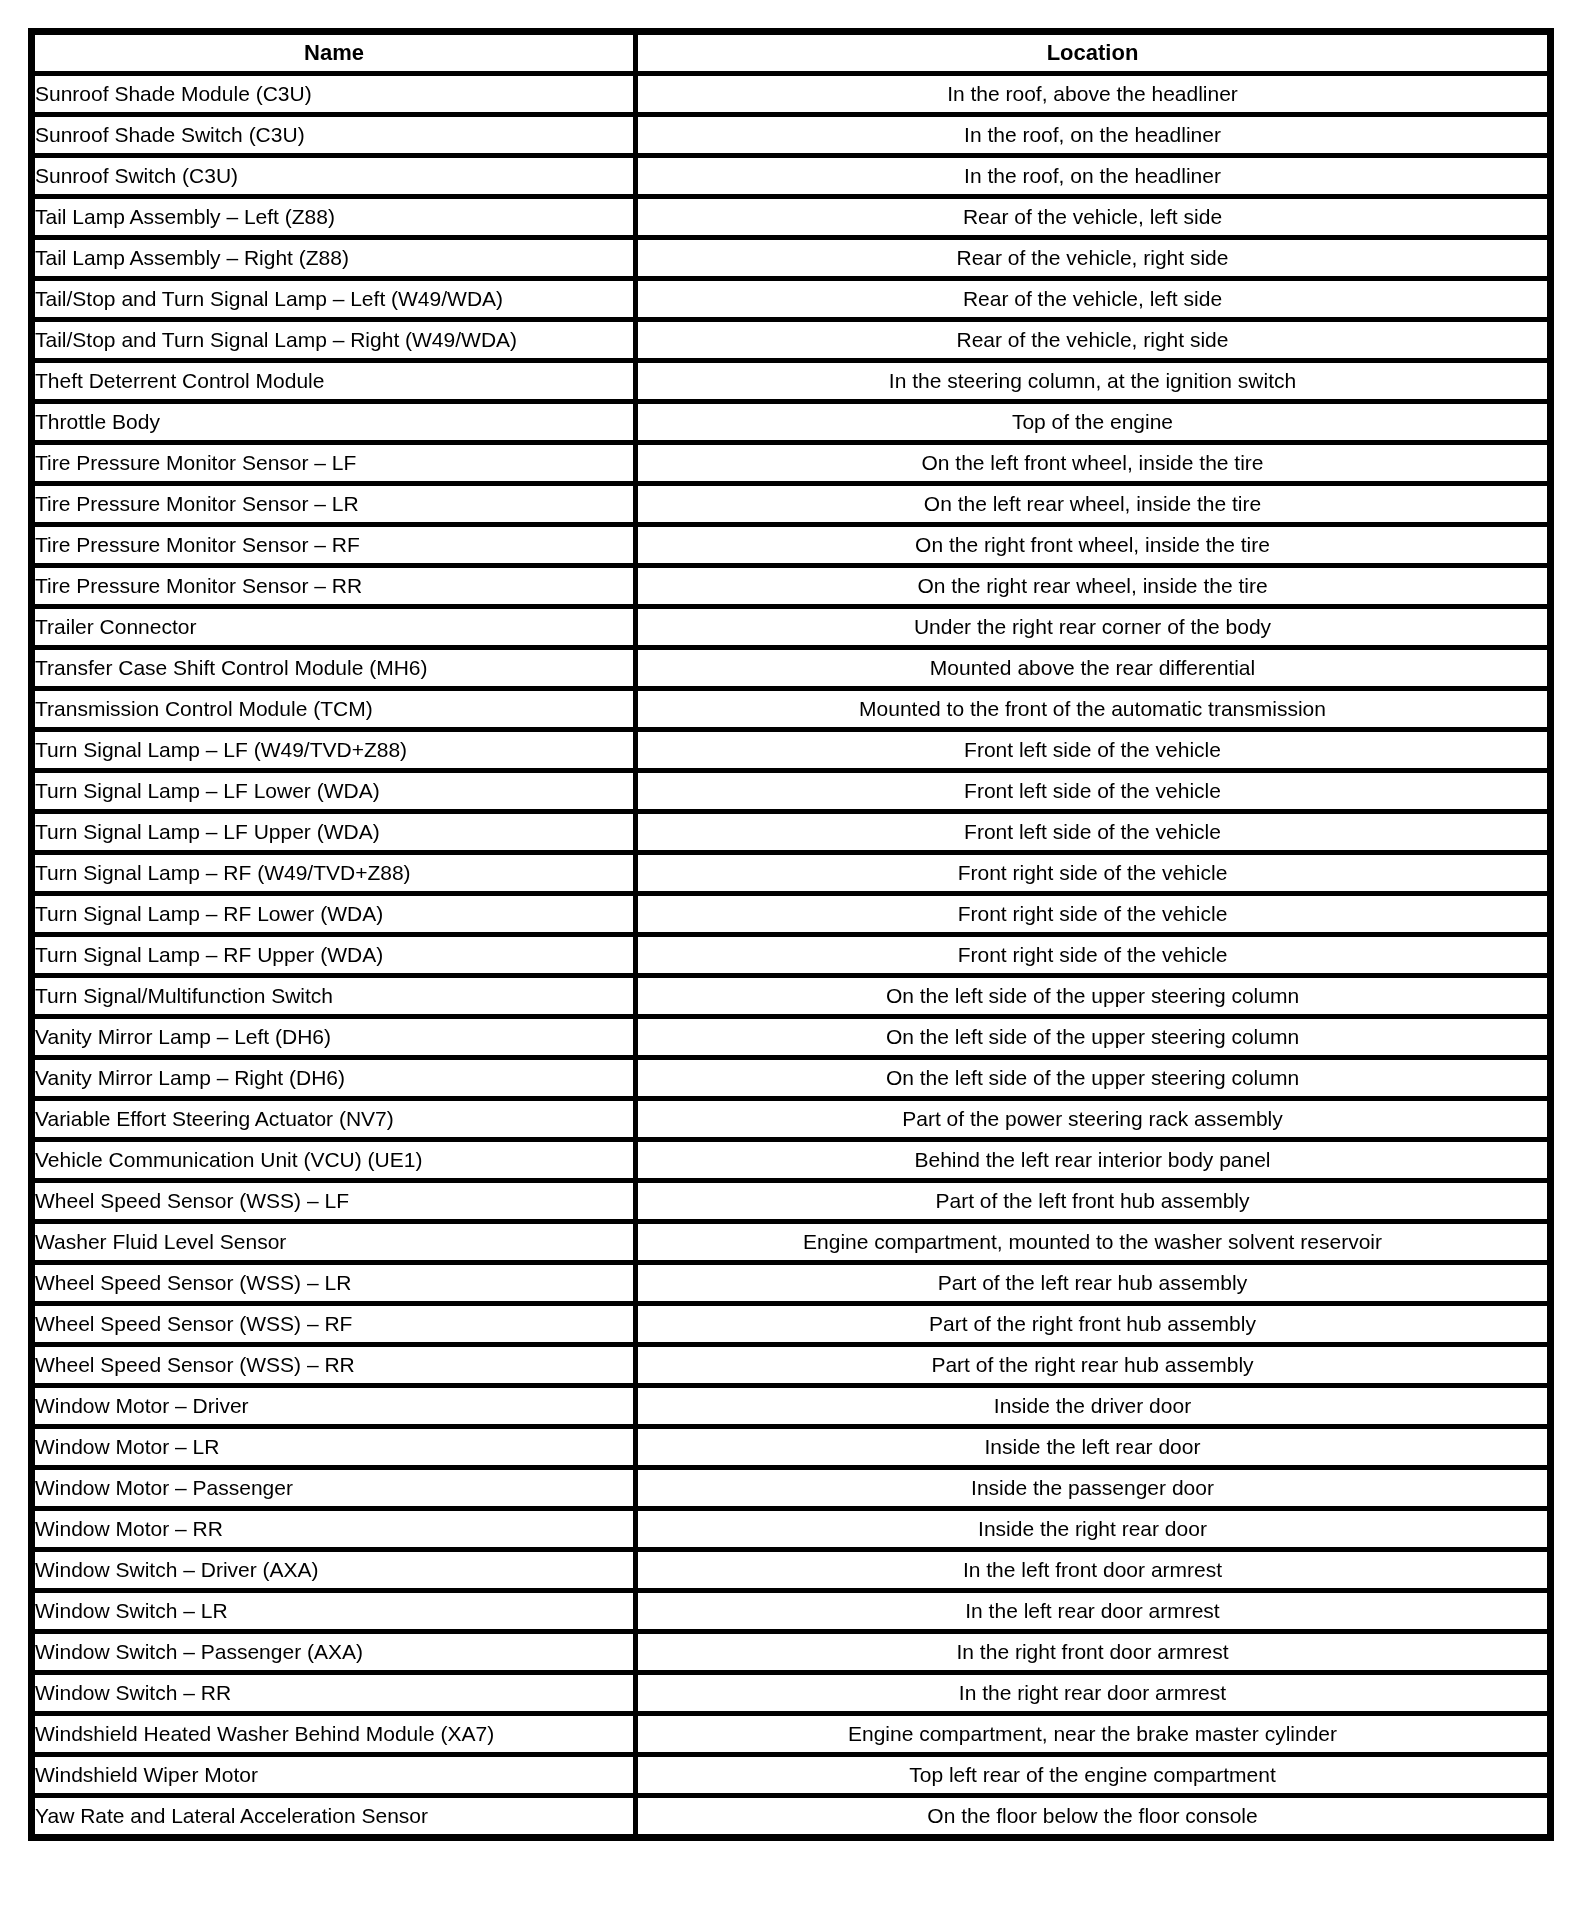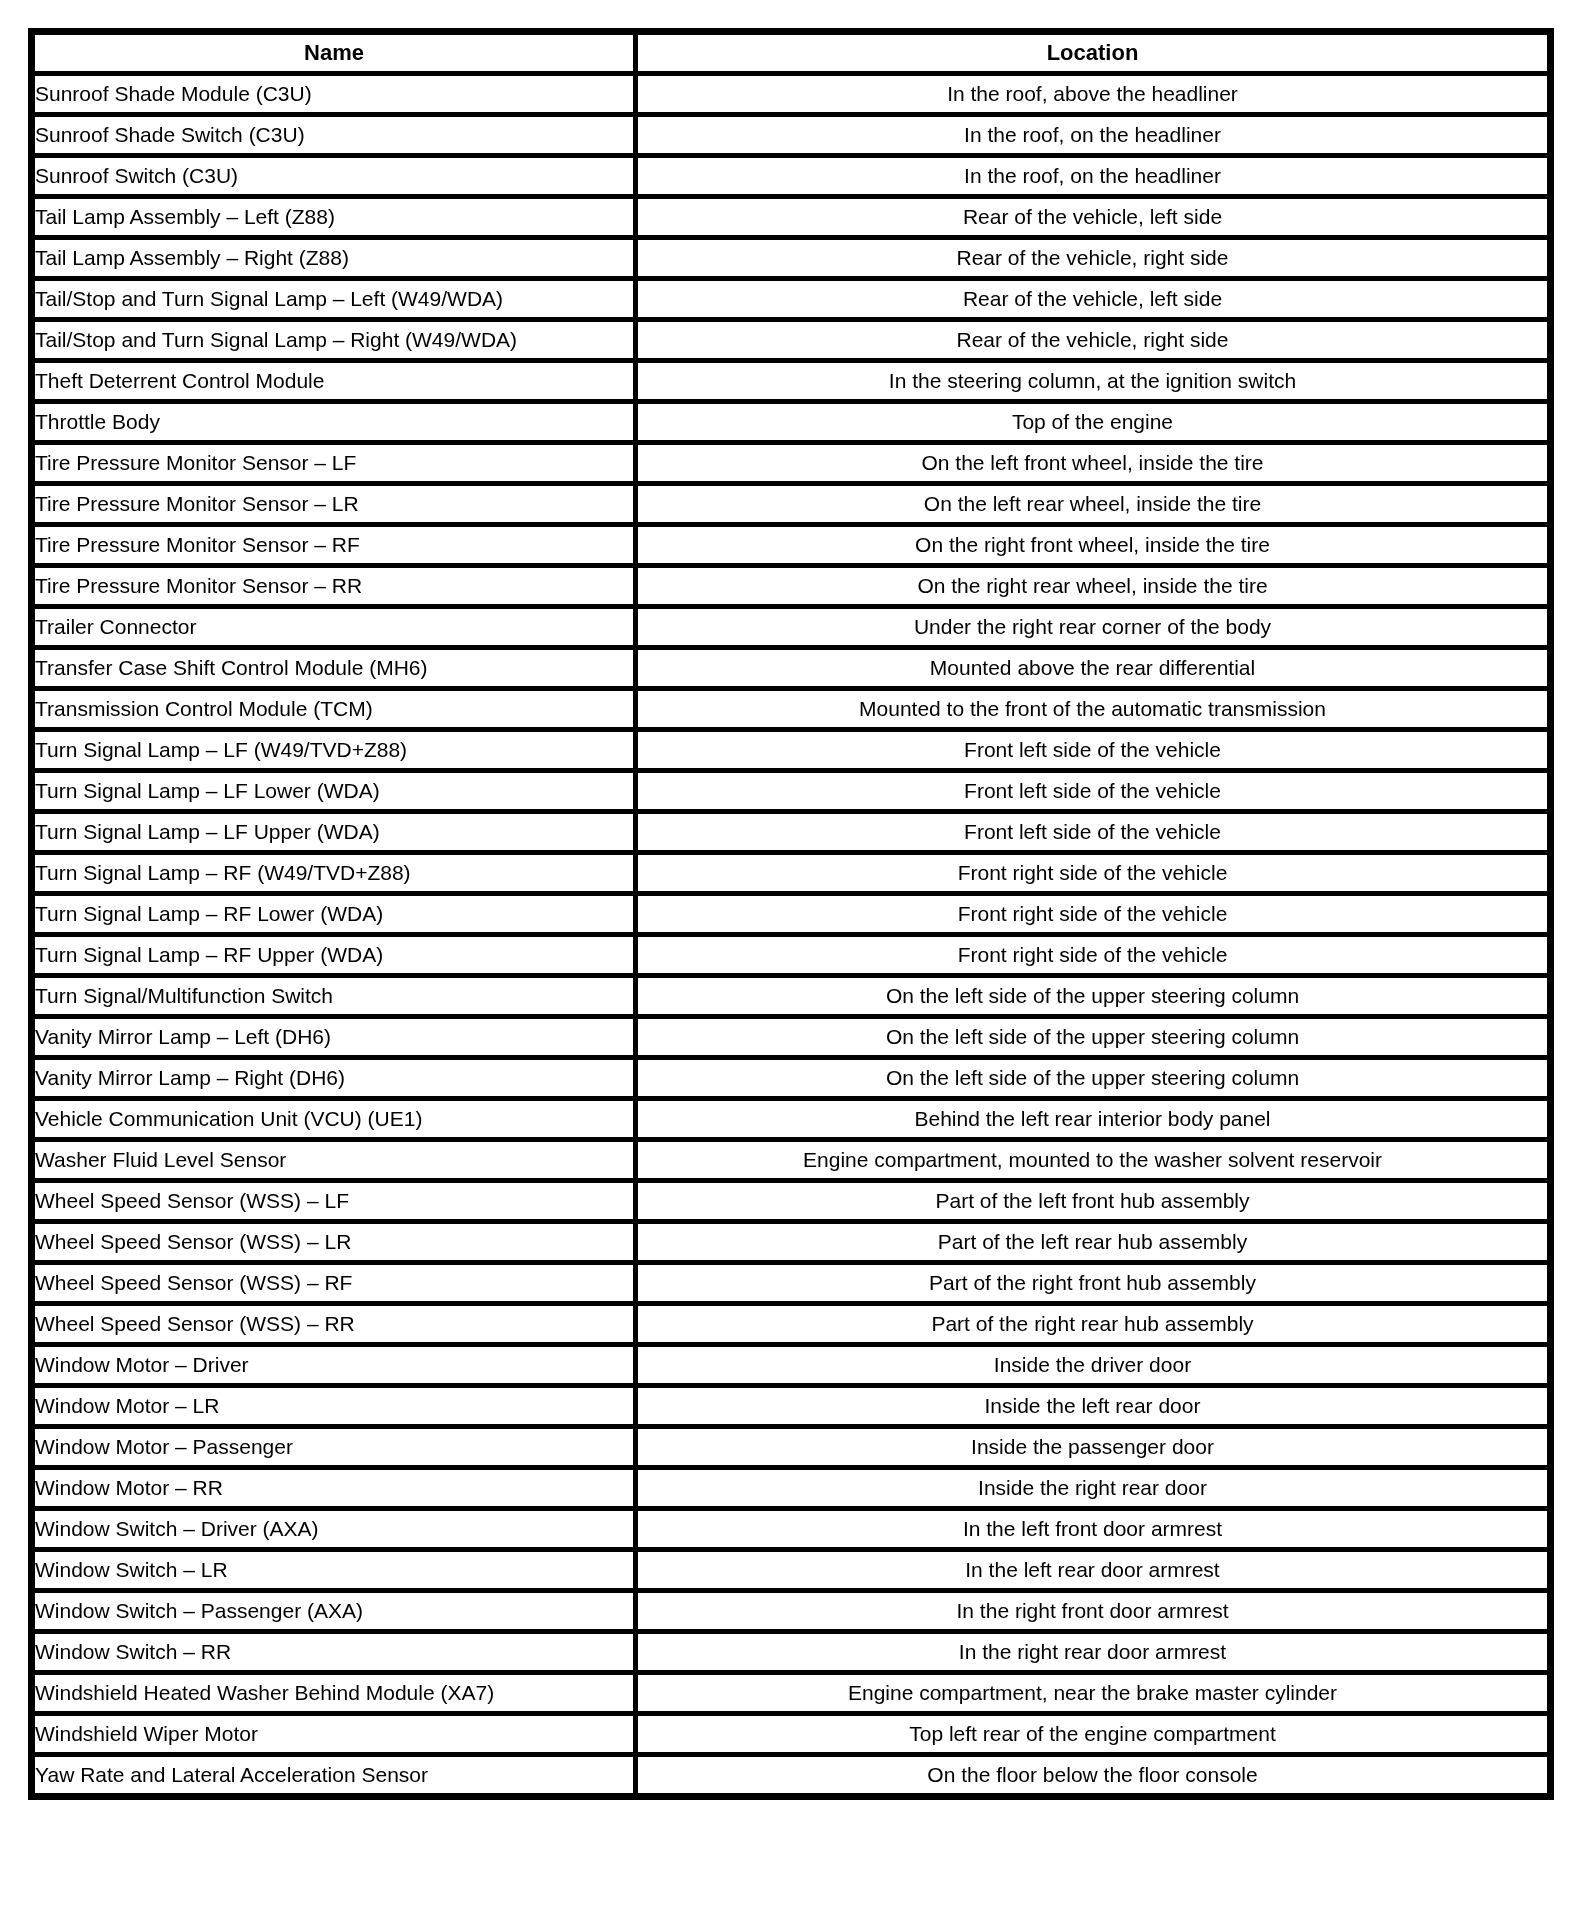--- a/index.html
+++ b/index.html
@@ -157,30 +157,34 @@
         </tr>
         <tr>
           <td class="name-cell">Vanity Mirror Lamp – Left (DH6)</td>
           <td class="loc-cell">On the left side of the upper steering column</td>
         </tr>
         <tr>
           <td class="name-cell">Vanity Mirror Lamp – Right (DH6)</td>
           <td class="loc-cell">On the left side of the upper steering column</td>
         </tr>
         <tr>
+          <td class="name-cell">Variable Effort Steering Actuator (NV7)</td>
+          <td class="loc-cell">Part of the power steering rack assembly</td>
+        </tr>
+        <tr>
           <td class="name-cell">Vehicle Communication Unit (VCU) (UE1)</td>
           <td class="loc-cell">Behind the left rear interior body panel</td>
         </tr>
         <tr>
+          <td class="name-cell">Wheel Speed Sensor (WSS) – LF</td>
+          <td class="loc-cell">Part of the left front hub assembly</td>
+        </tr>
+        <tr>
           <td class="name-cell">Washer Fluid Level Sensor</td>
           <td class="loc-cell">Engine compartment, mounted to the washer solvent reservoir</td>
-        </tr>
-        <tr>
-          <td class="name-cell">Wheel Speed Sensor (WSS) – LF</td>
-          <td class="loc-cell">Part of the left front hub assembly</td>
         </tr>
         <tr>
           <td class="name-cell">Wheel Speed Sensor (WSS) – LR</td>
           <td class="loc-cell">Part of the left rear hub assembly</td>
         </tr>
         <tr>
           <td class="name-cell">Wheel Speed Sensor (WSS) – RF</td>
           <td class="loc-cell">Part of the right front hub assembly</td>
         </tr>
         <tr>

